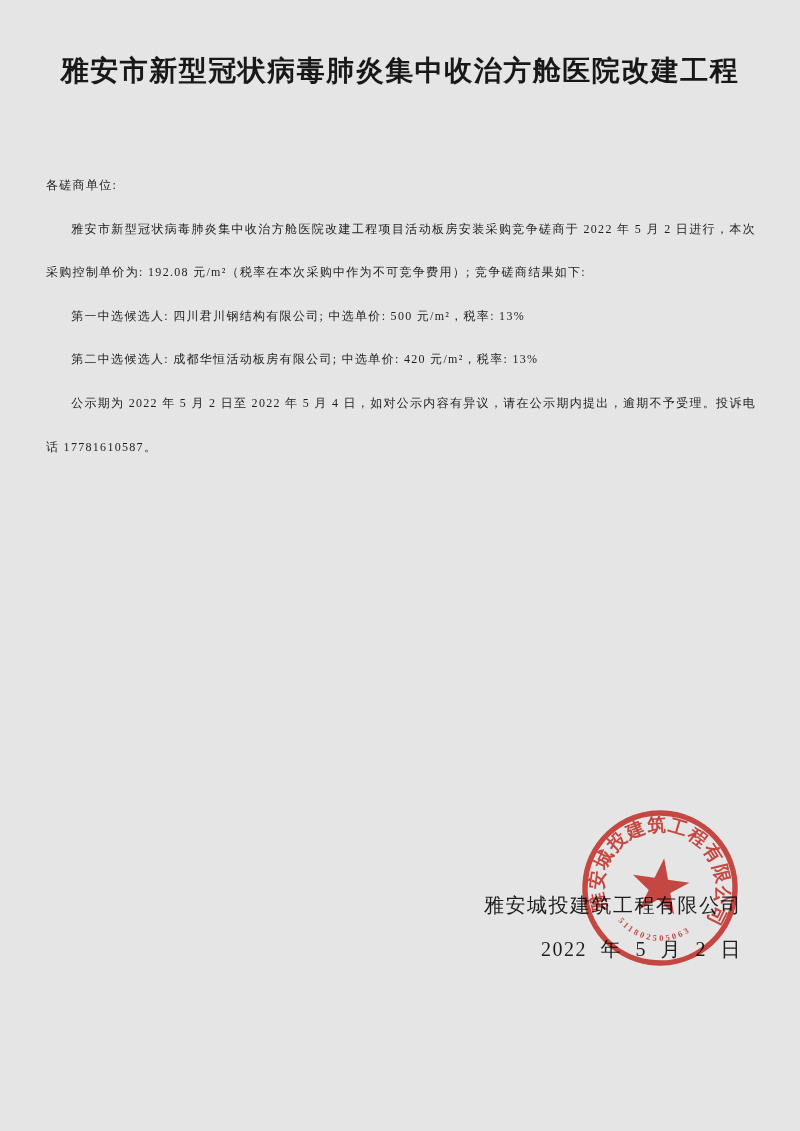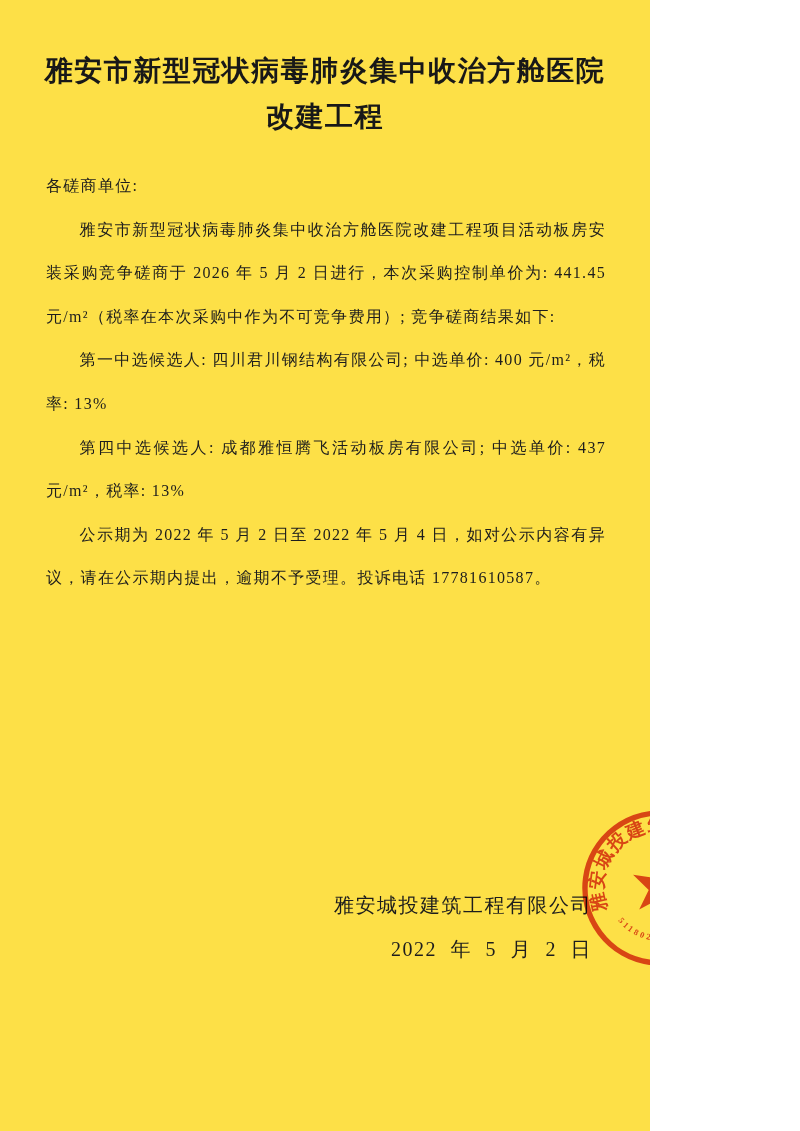--- a/index.html
+++ b/index.html
@@ -1,28 +1,28 @@
 <!DOCTYPE html>
 <html><head>
 <meta charset="utf-8">
 <style>
   html,body{margin:0;padding:0;background:#ffffff;}
   .page{
-    position:relative;width:650px;height:1131px;overflow:hidden;
-    background:#fde047;color:#1f1f1f;
+    position:relative;width:800px;height:1131px;overflow:hidden;
+    background:#e5e5e5;color:#1f1f1f;
     font-family:"Liberation Serif","DejaVu Serif",serif;
   }
   .title{
     margin:0;padding:48px 40px 0 40px;text-align:center;
     font-size:28px;font-weight:700;line-height:46px;letter-spacing:1.5px;color:#181818;
   }
   .title .tline{display:block;}
   .content{
     position:absolute;top:164px;left:46px;right:44px;
-    font-size:16px;line-height:43.6px;letter-spacing:1.3px;
+    font-size:12px;line-height:43.6px;letter-spacing:1.3px;
     text-align:justify;color:#1d1d1d;
   }
   .content p{margin:0;}
   .para{text-indent:2.1em;}
   .signature{
     position:absolute;top:884px;right:58px;z-index:1;
     text-align:right;font-size:20px;line-height:43.6px;letter-spacing:1.5px;color:#1d1d1d;
   }
   .signature .date{word-spacing:7px;}
   .seal{
@@ -35,23 +35,23 @@
 <body>
 
 <div class="page">
 
   <h1 class="title">
     <span class="tline">雅安市新型冠状病毒肺炎集中收治方舱医院改建工程</span>
   </h1>
 
   <div class="content">
     <p class="salutation">各磋商单位:</p>
-    <p class="para">雅安市新型冠状病毒肺炎集中收治方舱医院改建工程项目活动板房安装采购竞争磋商于 2026 年 5 月 2 日进行，本次采购控制单价为: 441.45 元/m²（税率在本次采购中作为不可竞争费用）; 竞争磋商结果如下:</p>
-    <p class="para">第一中选候选人: 四川君川钢结构有限公司; 中选单价: 400 元/m²，税率: 13%</p>
-    <p class="para">第四中选候选人: 成都雅恒腾飞活动板房有限公司; 中选单价: 437 元/m²，税率: 13%</p>
+    <p class="para">雅安市新型冠状病毒肺炎集中收治方舱医院改建工程项目活动板房安装采购竞争磋商于 2022 年 5 月 2 日进行，本次采购控制单价为: 192.08 元/m²（税率在本次采购中作为不可竞争费用）; 竞争磋商结果如下:</p>
+    <p class="para">第一中选候选人: 四川君川钢结构有限公司; 中选单价: 500 元/m²，税率: 13%</p>
+    <p class="para">第二中选候选人: 成都华恒活动板房有限公司; 中选单价: 420 元/m²，税率: 13%</p>
     <p class="para">公示期为 2022 年 5 月 2 日至 2022 年 5 月 4 日，如对公示内容有异议，请在公示期内提出，逾期不予受理。投诉电话 17781610587。</p>
   </div>
 
   <div class="signature">
     <div class="company">雅安城投建筑工程有限公司</div>
     <div class="date">2022 年 5 月 2 日</div>
   </div>
 
   <svg class="seal" viewBox="-83 -83 166 166" width="166" height="166" aria-hidden="true">
     <g transform="rotate(8)">

